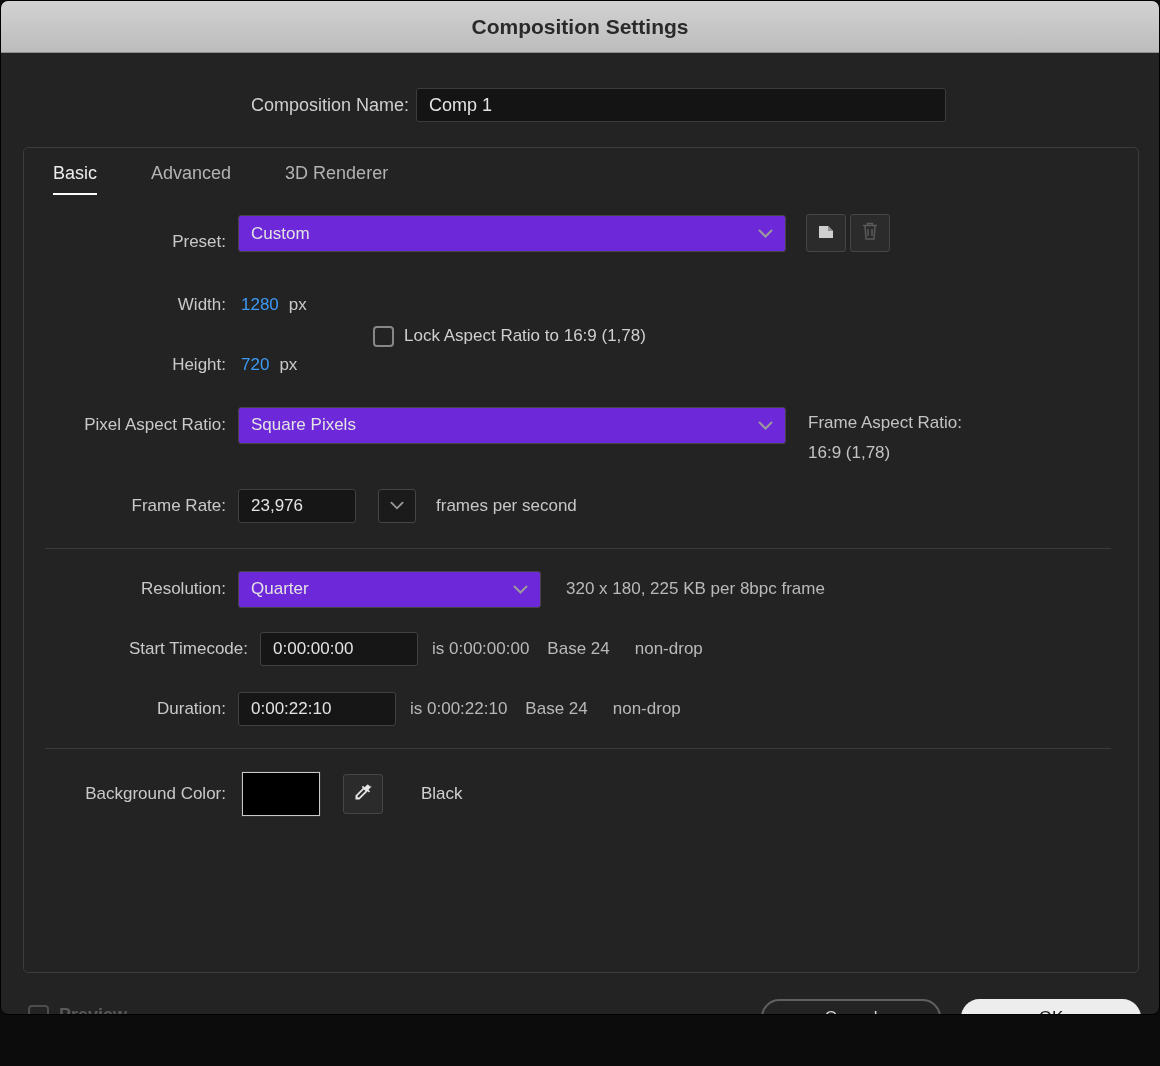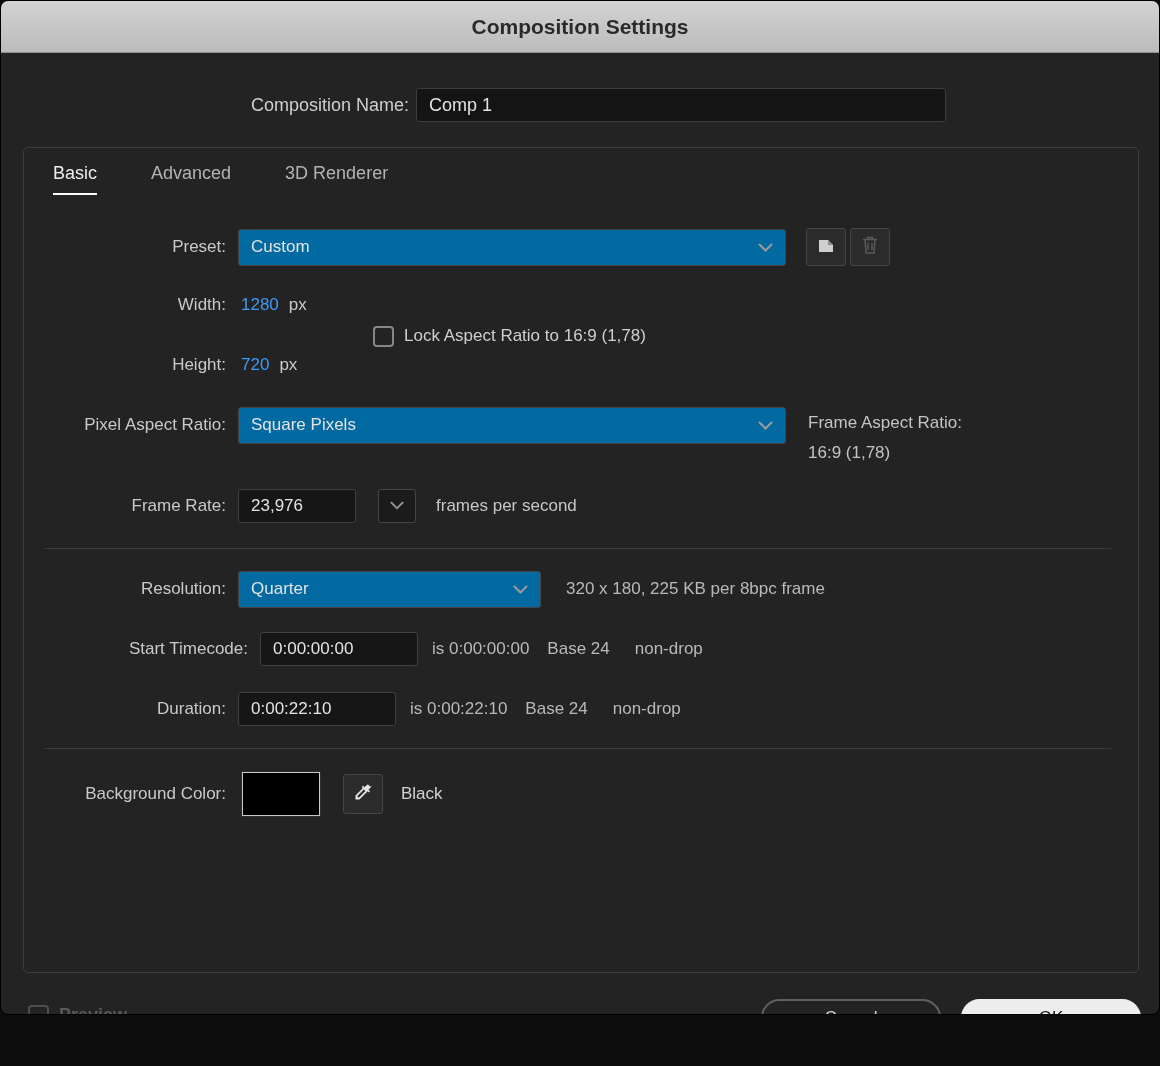--- a/index.html
+++ b/index.html
@@ -11,21 +11,21 @@
   .titlebar{position:absolute;top:0;left:0;right:0;height:52px;background:linear-gradient(#d2d2d2,#bcbcbc);border-bottom:1px solid #8f8f8f;display:flex;align-items:center;justify-content:center;}
   .titlebar .t{font-size:21px;font-weight:bold;color:#2a2a2a;}
 
   
   .row{position:absolute;left:22px;right:22px;display:flex;align-items:center;gap:12px;}
   .lbl{flex:none;width:203px;text-align:right;font-size:17px;color:#c9c9c9;}
   .info{font-size:17px;color:#b9b9b9;}
 
   
   .txt{background:#161616;border:1px solid #404040;border-radius:3px;color:#e3e3e3;font-size:17px;padding:0 12px;height:34px;font-family:inherit;outline:none;}
-  .dd{height:37px;background:#0369a1;border:1px solid #454545;border-radius:3px;display:flex;align-items:center;justify-content:space-between;padding:0 12px;color:#e3e3e3;font-size:17px;cursor:default;}
+  .dd{height:37px;background:#6d28d9;border:1px solid #454545;border-radius:3px;display:flex;align-items:center;justify-content:space-between;padding:0 12px;color:#e3e3e3;font-size:17px;cursor:default;}
   .dd .chev{color:#9b9b9b;display:flex;flex:none;margin-left:10px;}
   .dd.disabled{background:#212121;border-color:#383838;color:#5d5d5d;}
   .dd.disabled .chev{color:#4f4f4f;}
   .minibtn{width:38px;height:34px;background:#1b1b1b;border:1px solid #454545;border-radius:3px;display:flex;align-items:center;justify-content:center;color:#9b9b9b;flex:none;}
   .iconbtn{width:40px;height:38px;background:#2b2b2b;border:1px solid #464646;border-radius:3px;display:flex;align-items:center;justify-content:center;flex:none;}
 
   
   .name-row{position:absolute;top:86px;left:0;right:22px;height:36px;display:flex;align-items:center;}
   .name-row .nl{flex:none;width:408px;text-align:right;font-size:18px;color:#cfcfcf;margin-right:7px;}
   .name-row input{width:530px;height:34px;font-size:18px;background:#141414;border:1px solid #3c3c3c;}
@@ -71,21 +71,21 @@
     <input class="txt" type="text" value="Comp 1" style="">
   </div>
 
   <div class="panel"></div>
   <div class="tabs">
     <span class="tab active">Basic</span>
     <span class="tab">Advanced</span>
     <span class="tab">3D Renderer</span>
   </div>
 
-  <div class="row" style="top:227px;height:38px;">
+  <div class="row" style="top:213px;height:38px;align-items:flex-end;">
     <span class="lbl">Preset:</span>
     <div class="dd" style="width:548px;">
       <span>Custom</span>
       <span class="chev">
         <svg width="15" height="9" viewBox="0 0 15 9">
             <path d="M1.5 1.5l6 6 6-6" fill="none" stroke="currentColor" stroke-width="2" stroke-linecap="round"></path>
           </svg>
       </span>
     </div>
     <div class="iconbtn" style="margin-left:8px;">
@@ -188,21 +188,21 @@
   <div class="row" style="top:770px;height:46px;">
     <span class="lbl">Background Color:</span>
     <span class="swatch" style="margin-left:4px;"></span>
     <div class="iconbtn" style="width:40px;height:40px;margin-left:11px;">
       <span>
         <svg width="20" height="20" viewBox="0 0 24 24">
             <path d="M20.71 5.63l-2.34-2.34a1 1 0 0 0-1.41 0l-3.12 3.12-1.93-1.91-1.41 1.41 1.42 1.42L3 16.25V21h4.75l9.92-9.92 1.42 1.42 1.41-1.41-1.92-1.92 3.12-3.12a1 1 0 0 0 .01-1.42zM6.92 19L5 17.08l8.06-8.06 1.92 1.92L6.92 19z" fill="#e6e6e6"></path>
           </svg>
       </span>
     </div>
-    <span class="info" style="margin-left:6px;color:#d0d0d0;">Black</span>
+    <span class="info" style="margin-left:26px;color:#d0d0d0;">Black</span>
   </div>
 
   <div class="preview">
     <span class="cb dim"></span>
     <span class="pl">Preview</span>
   </div>
   <div class="btn cancel">Cancel</div>
   <div class="btn ok">OK</div>
 
 </div>

